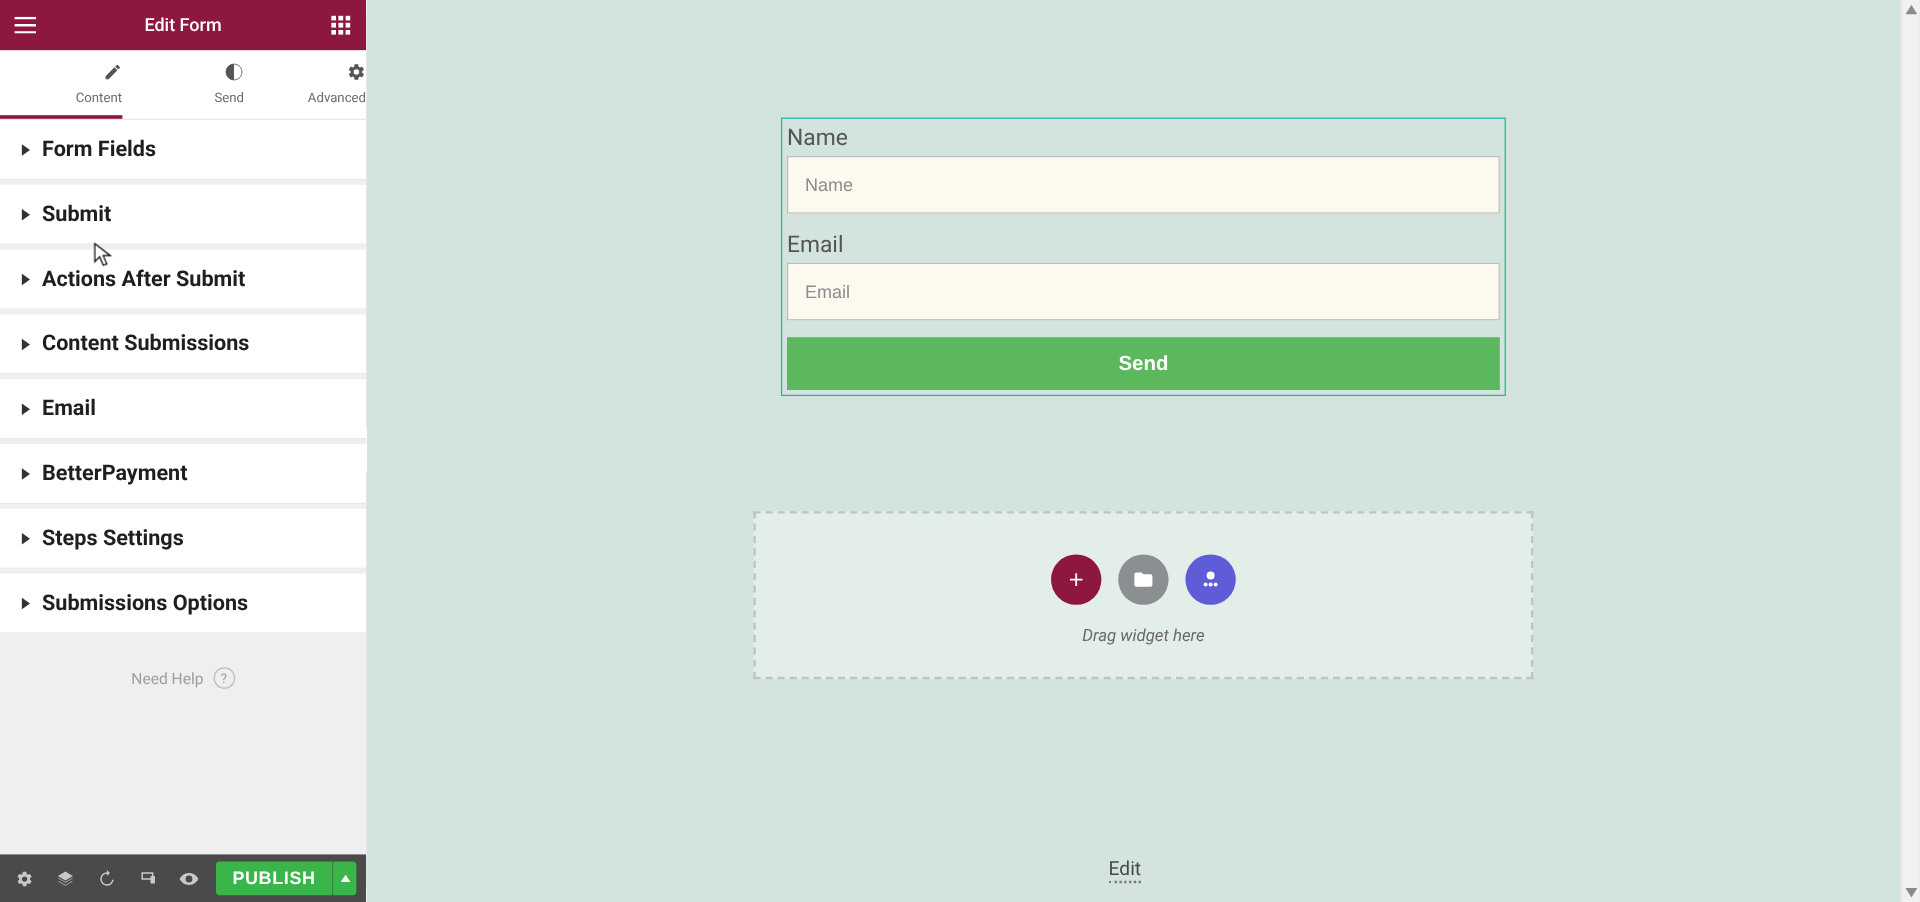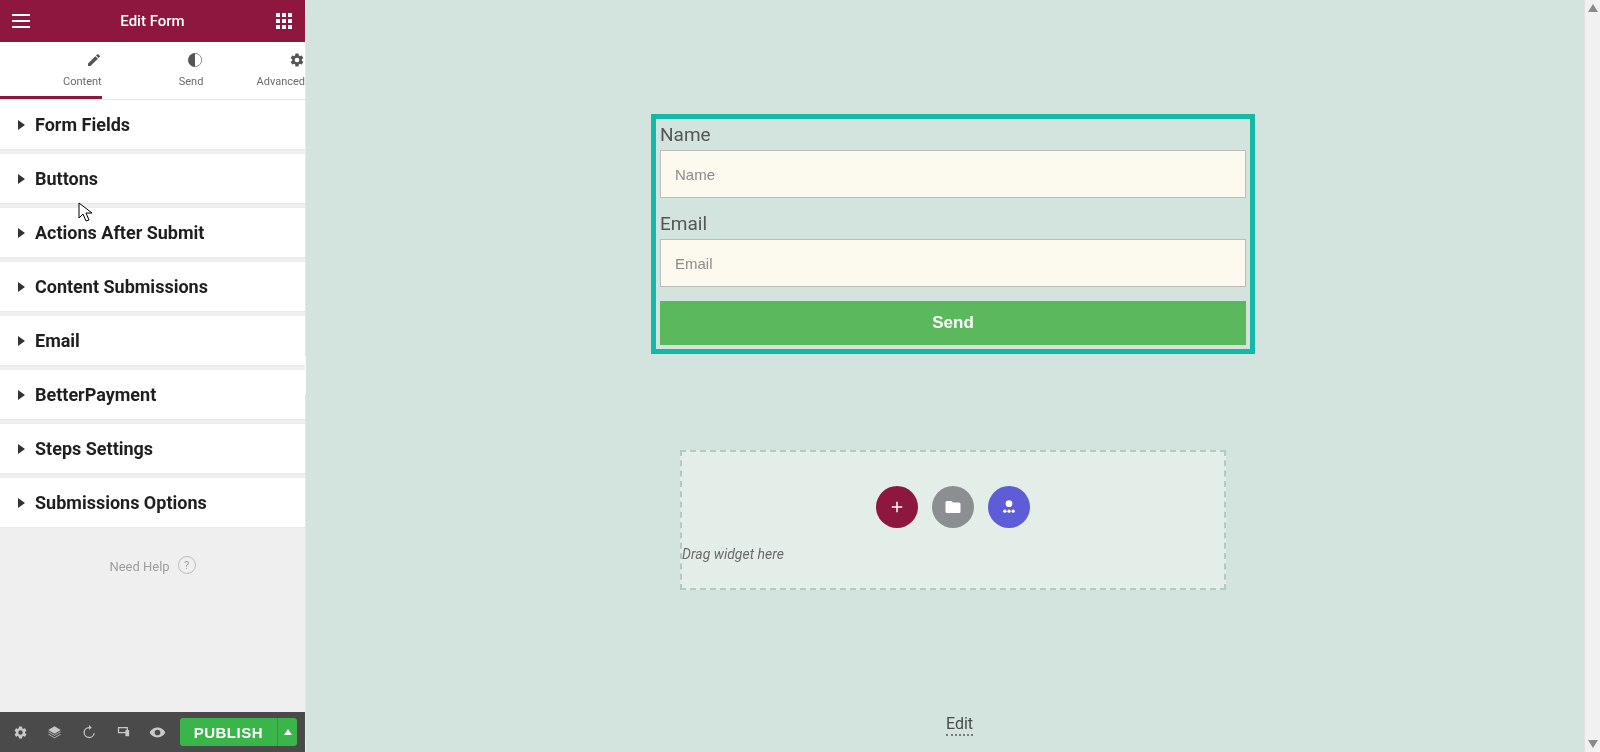--- a/index.html
+++ b/index.html
@@ -176,22 +176,22 @@
   
   .canvas-wrap {
     flex:1;
     background:#d2e4dd;
     overflow-y:auto;
     position:relative;
     padding: 70px 0 40px;
   }
   .form-widget {
     width:604px;
-    margin: 44px auto 0;
-    border:5px solid #14b8a6;
+    margin: 28px auto 0;
+    border:1px solid #14b8a6;
     padding: 4px;
   }
   .fw-label {
     font-size:19px;
     color:#555;
     margin: 0 0 4px 0;
   }
   .fw-input {
     width:100%;
     height:48px;
@@ -208,46 +208,46 @@
     height:44px;
     background:#5cb85c;
     color:#fff;
     border:none;
     font-size:17px;
     font-weight:600;
     cursor:pointer;
   }
 
   .dropzone {
-    width:546px;
+    width:650px;
     margin: 96px auto 0;
     border:2px dashed #b7c8c1;
     background:#e3eee9;
     padding: 34px 0 26px;
+    text-align:center;
   }
   .dz-buttons { display:flex; gap:14px; justify-content:center; margin-bottom:18px; }
   .dz-btn {
     width:42px; height:42px; border-radius:50%; border:none; cursor:pointer;
     display:flex; align-items:center; justify-content:center; color:#fff;
   }
   .dz-btn.add { background:#8e1740; }
   .dz-btn.folder { background:#8b8f92; }
   .dz-btn.upload { background:#5e5cd6; }
   .dz-hint { font-style:italic; color:#6a6a6a; font-size:14px; }
 
   .edit-link {
     position:absolute;
     bottom: 16px;
     left: 618px;
     color:#4a4a4a;
     font-size:16px;
     border-bottom:2px dotted #7a7a7a;
     cursor:pointer;
     padding-bottom:1px;
-    margin-left:22px;
   }
 
   .cursor {
     position: fixed;
     top: 202px;
     left: 78px;
     pointer-events: none;
     z-index: 9999;
   }
 
@@ -330,21 +330,21 @@
           </span>
         <span class="acc-label">Form Fields</span>
       </div>
       <div class="acc-gap"></div>
       <div class="accordion">
         <span class="caret">
             <svg width="7" height="10" viewBox="0 0 7 10">
               <path d="M0 0l7 5-7 5z" fill="#333"></path>
             </svg>
           </span>
-        <span class="acc-label">Buttons</span>
+        <span class="acc-label">Submit</span>
       </div>
       <div class="acc-gap"></div>
       <div class="accordion">
         <span class="caret">
             <svg width="7" height="10" viewBox="0 0 7 10">
               <path d="M0 0l7 5-7 5z" fill="#333"></path>
             </svg>
           </span>
         <span class="acc-label">Actions After Submit</span>
       </div>

